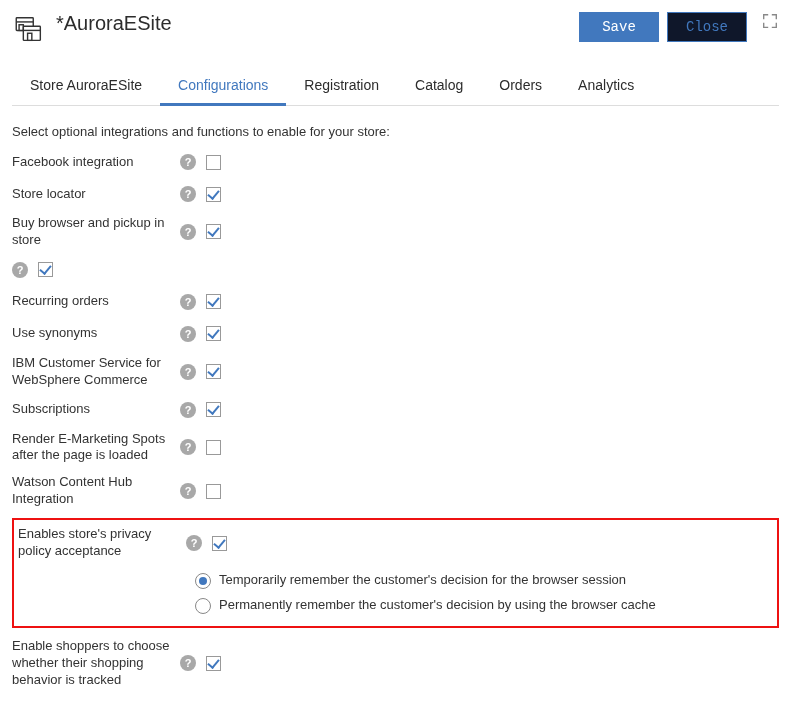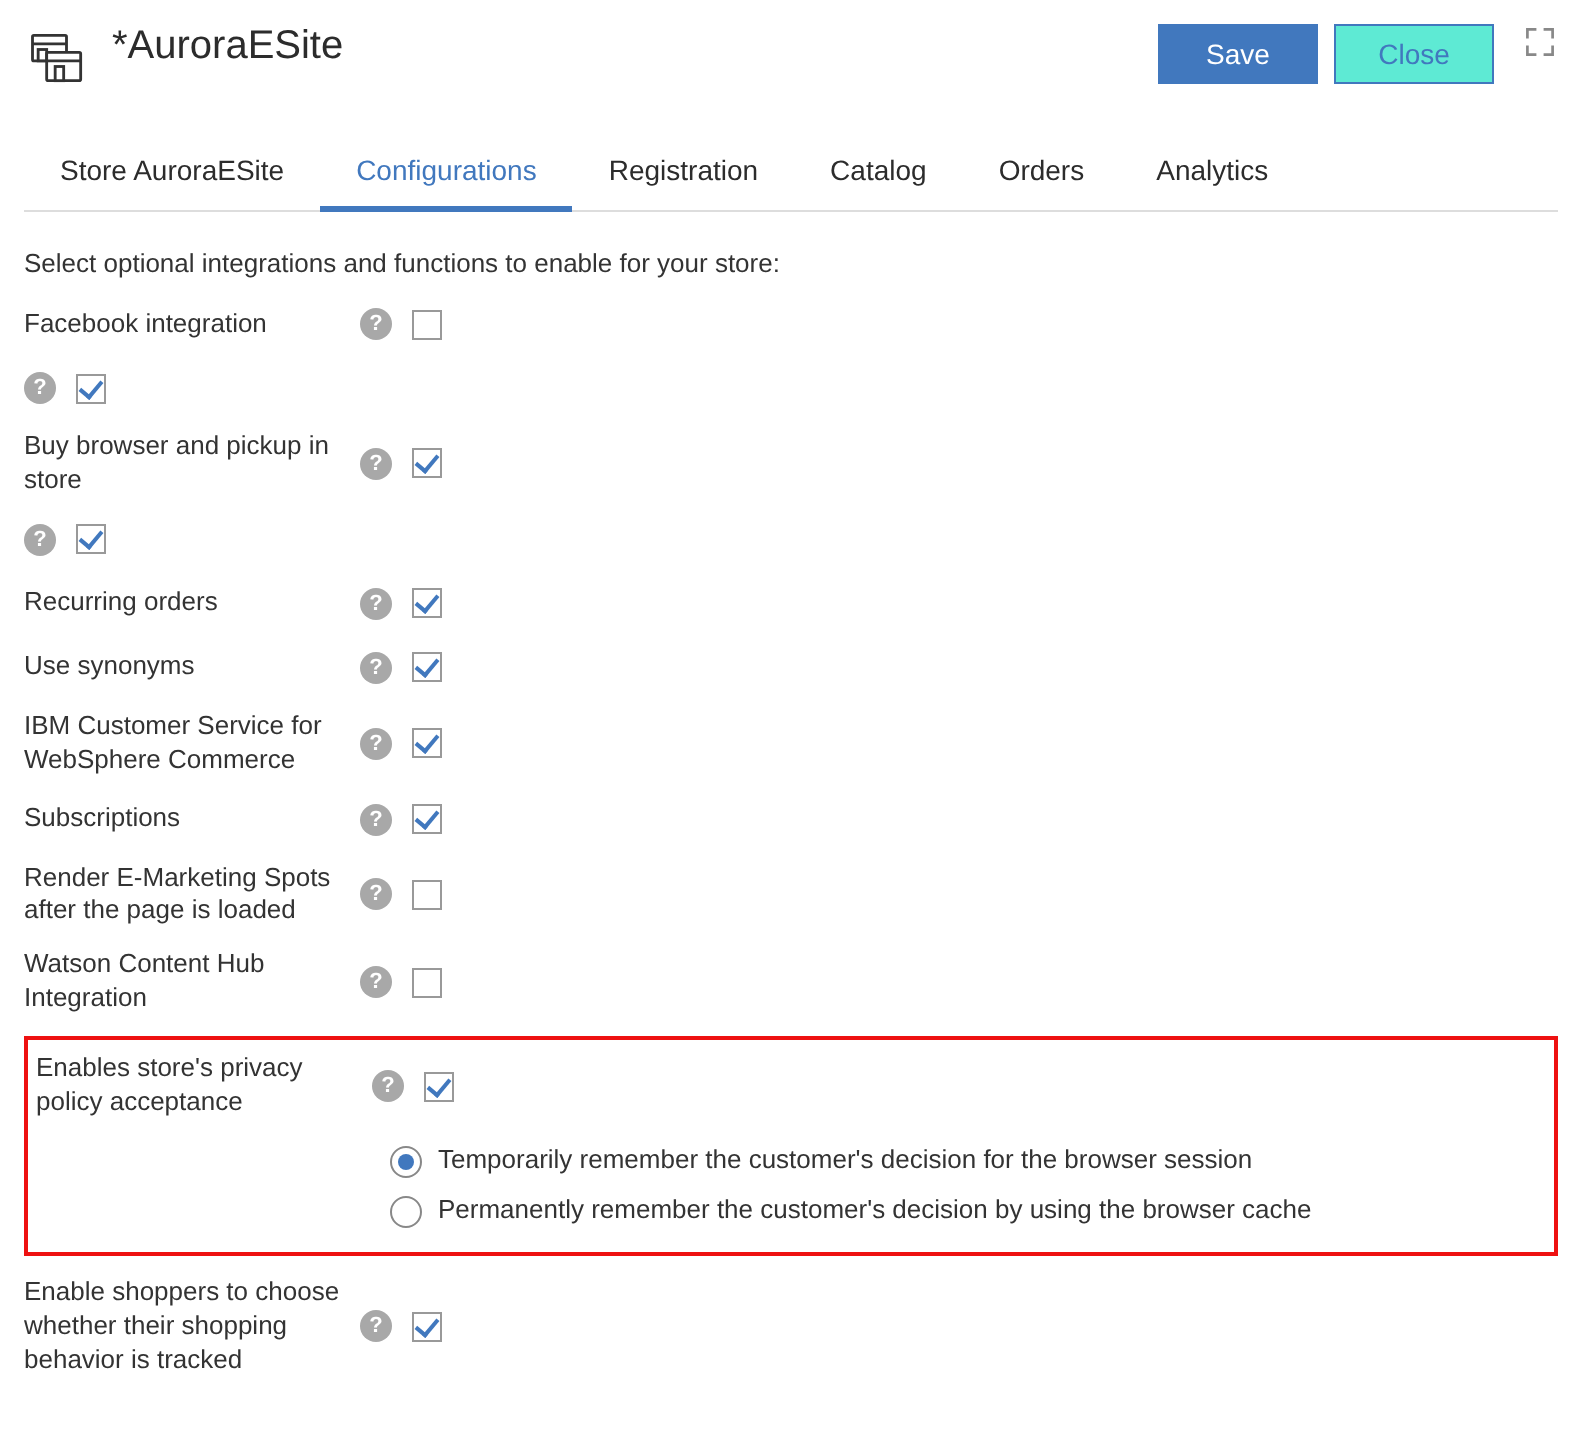--- a/index.html
+++ b/index.html
@@ -30,27 +30,28 @@
   .btn {
     height: 30px;
     min-width: 80px;
     border: none;
     font-size: 14px;
     cursor: pointer;
     margin-left: 8px;
     display: inline-flex;
     align-items: center;
     justify-content: center;
+    font-family: Liberation Mono, monospace;
   }
   .btn-save {
     background: #4178be;
     color: #fff;
   }
   .btn-close {
-    background: #5eead4;
+    background: #0f172a;
     color: #4178be;
     border: 1px solid #4178be;
   }
   .expand-icon {
     width: 18px;
     height: 18px;
     margin-left: 14px;
     color: #777;
     cursor: pointer;
   }
@@ -197,20 +198,21 @@
 
 <div class="section-intro">Select optional integrations and functions to enable for your store:</div>
 
 <div id="options">
     <div class="option-row">
       <div class="option-label">Facebook integration</div>
       <span class="help-icon">?</span>
       <input type="checkbox" class="chk" style="">
     </div>
     <div class="option-row">
+      <div class="option-label">Store locator</div>
       <span class="help-icon">?</span>
       <input type="checkbox" class="chk" checked="" style="">
     </div>
     <div class="option-row">
       <div class="option-label">Buy browser and pickup in store</div>
       <span class="help-icon">?</span>
       <input type="checkbox" class="chk" checked="" style="">
     </div>
     <div class="option-row">
       <span class="help-icon">?</span>

